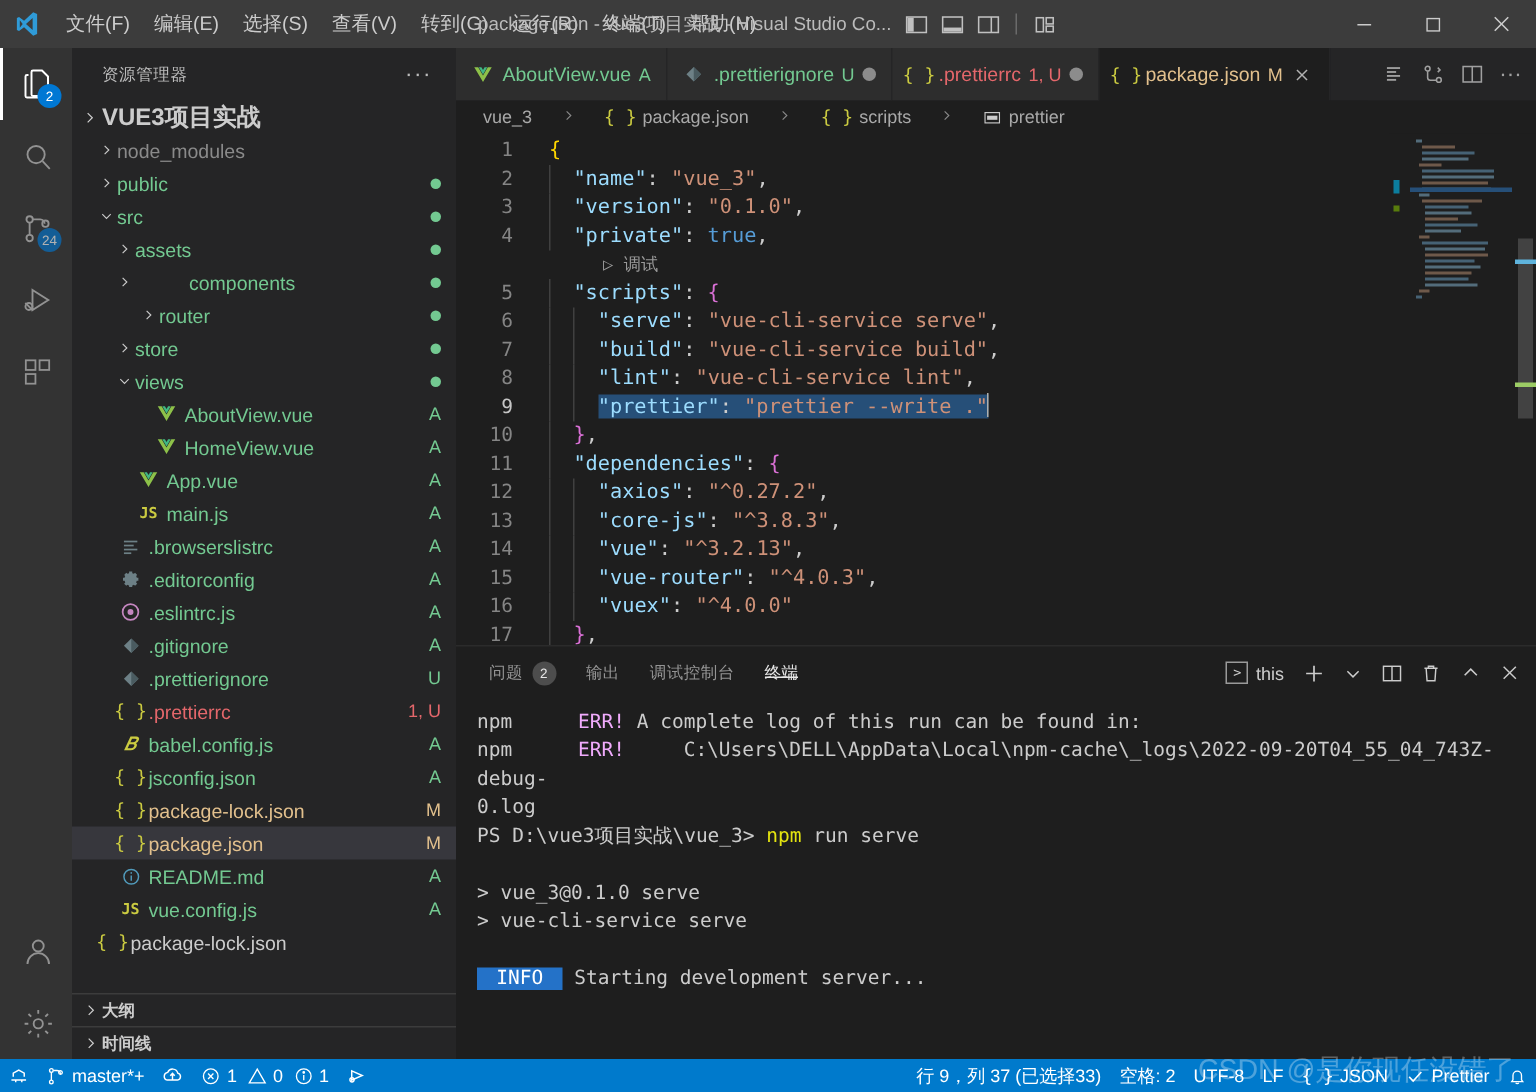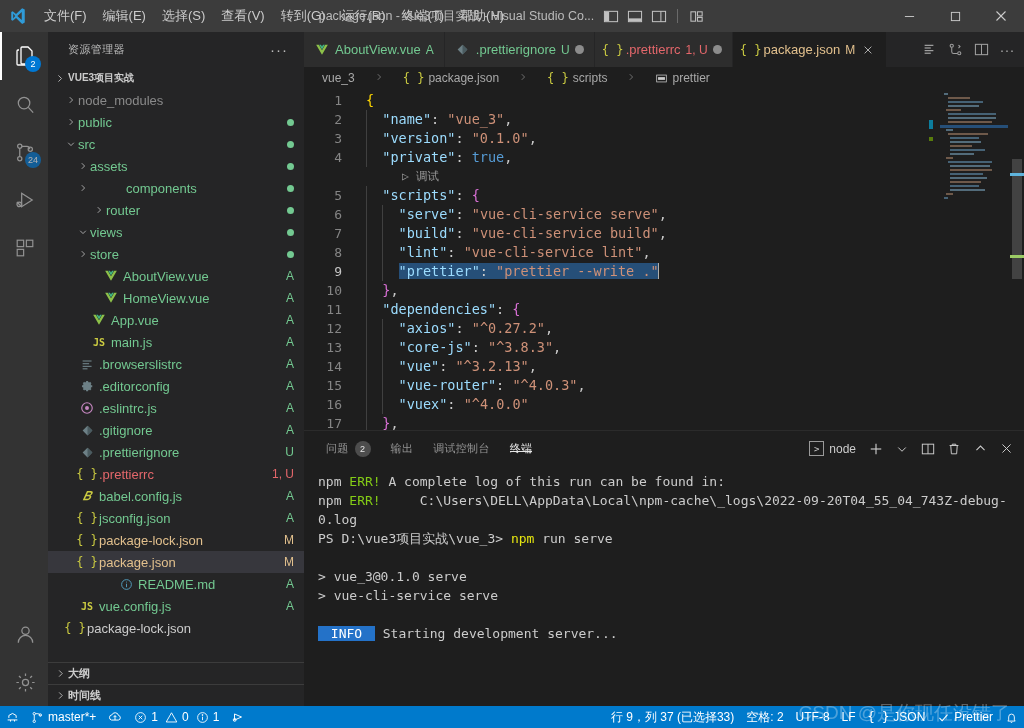--- a/index.html
+++ b/index.html
@@ -84,21 +84,21 @@
   .sb-title {
     height: 35px; display: flex; align-items: center;
     padding: 0 8px 0 20px;
     font-size: 11px; letter-spacing: .4px;
     color: #bbbbbb;
     justify-content: space-between;
   }
   .sb-title .more { letter-spacing: 1px; font-size: 15px; padding-right:8px; cursor:pointer; line-height: 10px;}
   .sb-section-header {
     height: 22px; display: flex; align-items: center;
-    font-size: 10px; font-weight: bold; color: #cccccc;
+    font-size: 16px; font-weight: bold; color: #cccccc;
     padding-left: 4px; cursor: pointer;
   }
   .sb-section-header .tw { width: 16px; display:flex; align-items:center; justify-content:center; }
   .tree { flex: 1; overflow: hidden; position: relative; }
   .row {
     height: 22px; display: flex; align-items: center;
     font-size: 13px; cursor: pointer; position: relative;
     padding-right: 10px;
   }
   .row.selected { background: #37373d; }
@@ -202,21 +202,21 @@
   }
   .term-sel .tbox {
     width:15px; height:15px; border:1px solid #9a9a9a; display:flex; align-items:center; justify-content:center;
     font-size:9px; font-family:"DejaVu Sans Mono", monospace; color:#cccccc;
   }
   .terminal {
     flex: 1; padding: 6px 10px 0 14px;
     font-family: "DejaVu Sans Mono", monospace; font-size: 13px;
     color: #cccccc; line-height: 19px; overflow: hidden; white-space: pre-wrap;
   }
-  .t-err { color: #84cc16; }
+  .t-err { color: #f0abfc; margin-left: 36px; }
   .t-yellow { color: #e5e510; }
   .t-info { background: #2472c8; color: #ffffff; padding: 0 5px; }
 
   
   .statusbar {
     height: 22px; min-height:22px; background: #007acc;
     display: flex; align-items: center; color: #ffffff;
     font-size: 12px; position: relative; z-index: 5;
   }
   .sb-left { display: flex; align-items: center; }
@@ -422,33 +422,33 @@
               <svg viewBox="0 0 16 16" width="10" height="10">
                 <path d="M6 3.5 10.5 8 6 12.5" fill="none" stroke="#ccc" stroke-width="1.2"></path>
               </svg>
             </span>
             <span class="nm" style="color: rgb(115, 201, 145);">router</span>
             <span class="dot" style="background: rgb(115, 201, 145);"></span>
           </div>
           <div class="row" style="padding-left: 28px;">
             <span class="tw">
               <svg viewBox="0 0 16 16" width="10" height="10">
-                <path d="M3.5 6 8 10.5 12.5 6" fill="none" stroke="#ccc" stroke-width="1.2"></path>
-              </svg>
-            </span>
-            <span class="nm" style="color: rgb(115, 201, 145);">views</span>
+                <path d="M6 3.5 10.5 8 6 12.5" fill="none" stroke="#ccc" stroke-width="1.2"></path>
+              </svg>
+            </span>
+            <span class="nm" style="color: rgb(115, 201, 145);">store</span>
             <span class="dot" style="background: rgb(115, 201, 145);"></span>
           </div>
           <div class="row" style="padding-left: 28px;">
             <span class="tw">
               <svg viewBox="0 0 16 16" width="10" height="10">
-                <path d="M6 3.5 10.5 8 6 12.5" fill="none" stroke="#ccc" stroke-width="1.2"></path>
-              </svg>
-            </span>
-            <span class="nm" style="color: rgb(115, 201, 145);">store</span>
+                <path d="M3.5 6 8 10.5 12.5 6" fill="none" stroke="#ccc" stroke-width="1.2"></path>
+              </svg>
+            </span>
+            <span class="nm" style="color: rgb(115, 201, 145);">views</span>
             <span class="dot" style="background: rgb(115, 201, 145);"></span>
           </div>
           <div class="row" style="padding-left: 40px;">
             <span class="tw"></span>
             <span class="fi">
               <span style="display: inline-flex; align-items: center; justify-content: center; font-family: &quot;DejaVu Sans Mono&quot;, monospace;">
                 <svg viewBox="0 0 24 24" width="14" height="14">
                   <path d="M2 3h4.5L12 12.5 17.5 3H22L12 20z" fill="#8dc149"></path>
                   <path d="M7.2 3h3L12 6.2 13.8 3h3L12 11.3z" fill="#41b883"></path>
                 </svg>
@@ -603,21 +603,21 @@
           <div class="row selected" style="padding-left: 16px;">
             <span class="tw"></span>
             <span class="fi">
               <span style="display: inline-flex; align-items: center; justify-content: center; font-family: &quot;DejaVu Sans Mono&quot;, monospace;">
                 <span style="color:#cbcb41;font-size:12px;">{ }</span>
               </span>
             </span>
             <span class="nm" style="color: rgb(226, 192, 141);">package.json</span>
             <span class="st" style="color: rgb(226, 192, 141);">M</span>
           </div>
-          <div class="row" style="padding-left: 16px; margin-left: 39px;">
+          <div class="row" style="padding-left: 16px;">
             <span class="tw"></span>
             <span class="fi">
               <span style="display: inline-flex; align-items: center; justify-content: center; font-family: &quot;DejaVu Sans Mono&quot;, monospace;">
                 <svg viewBox="0 0 16 16" width="13" height="13" fill="none" stroke="#519aba" stroke-width="1.2">
                   <circle cx="8" cy="8" r="6"></circle>
                   <line x1="8" y1="7" x2="8" y2="11.3"></line>
                   <circle cx="8" cy="4.9" r=".7" fill="#519aba" stroke="none"></circle>
                 </svg>
               </span>
             </span>
@@ -854,21 +854,21 @@
               <div class="p-tab">
                 <span>调试控制台</span>
               </div>
               <div class="p-tab active">
                 <span>终端</span>
               </div>
             </div>
           <div class="panel-actions">
             <span class="term-sel">
               <span class="tbox">&gt;</span>
-              <span>node</span>
+              <span>this</span>
             </span>
             <span class="pa">
               <svg viewBox="0 0 16 16" width="14" height="14">
                   <line x1="8" y1="2" x2="8" y2="14" stroke="#ccc" stroke-width="1.3"></line>
                   <line x1="2" y1="8" x2="14" y2="8" stroke="#ccc" stroke-width="1.3"></line>
                 </svg>
             </span>
             <span class="pa">
               <svg viewBox="0 0 16 16" width="12" height="12">
                   <path d="M3 6 8 11 13 6" fill="none" stroke="#ccc" stroke-width="1.3"></path>

